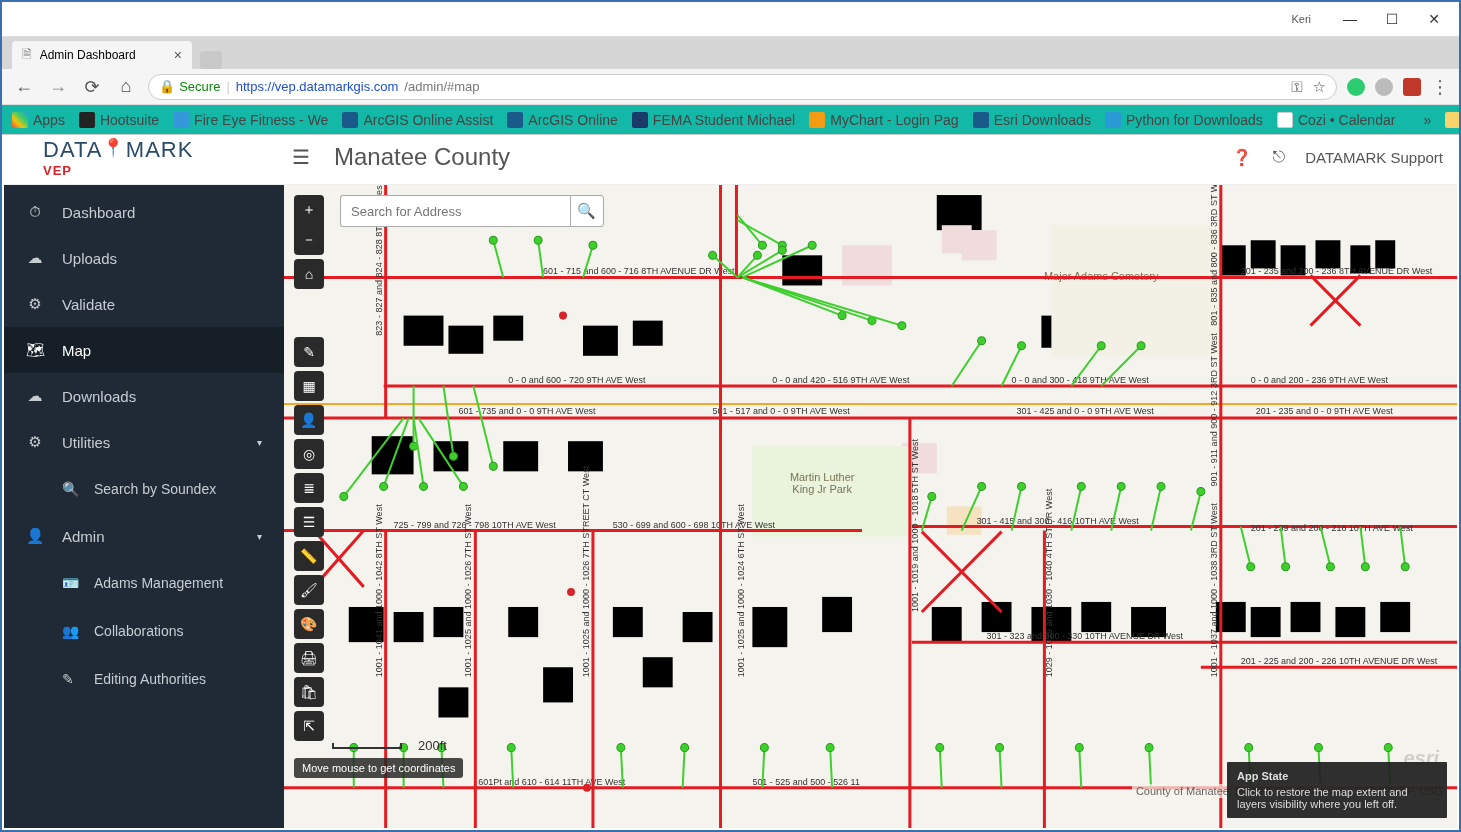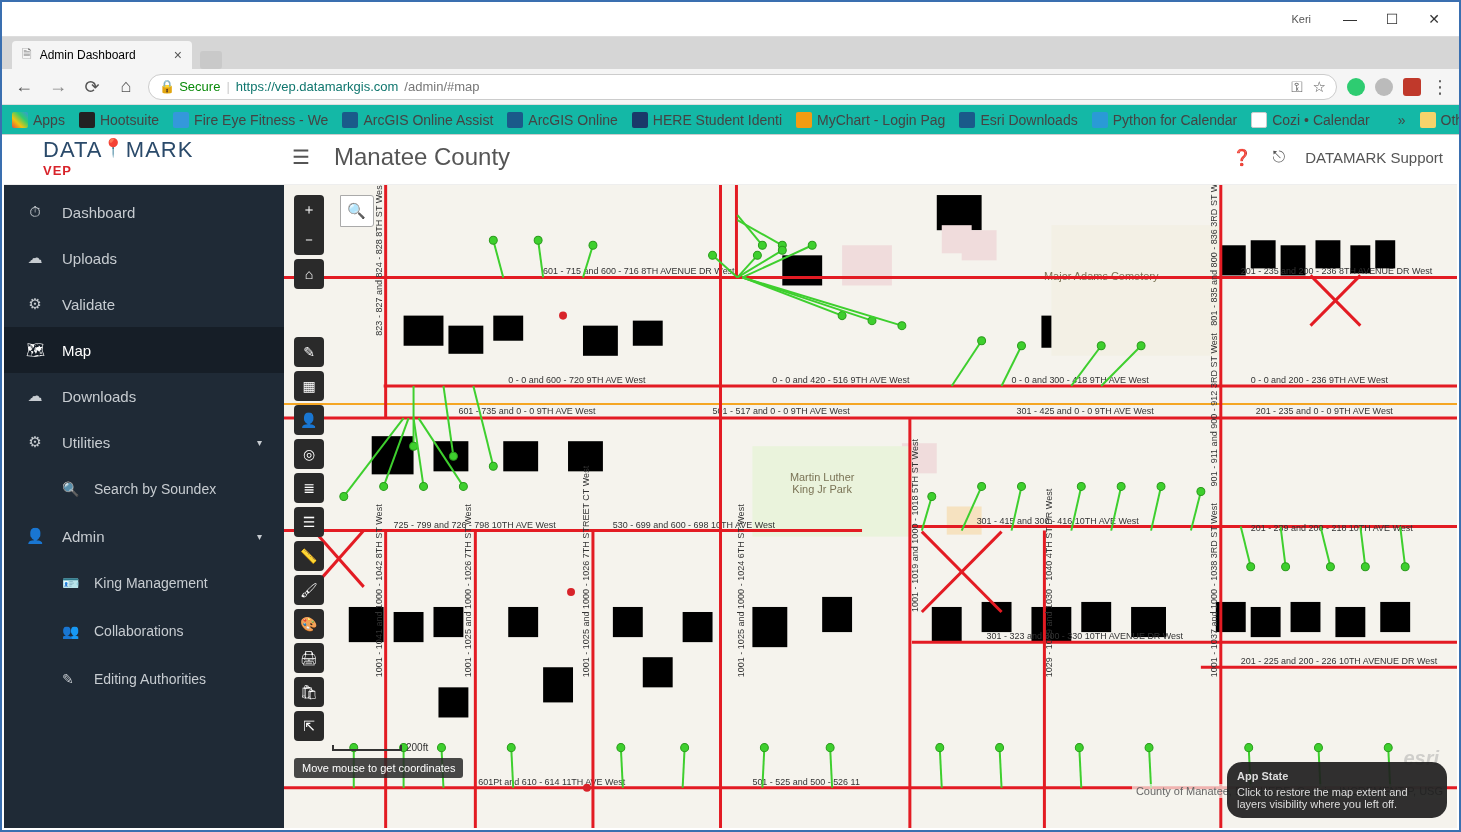--- a/index.html
+++ b/index.html
@@ -16,21 +16,21 @@
 .chrome-tab .doc-icon { font-size: 12px; color: #777; }
 .chrome-tab .close { font-size: 14px; color: #555; cursor: pointer; margin-left: auto; }
 .new-tab { width: 22px; height: 18px; background: #c9c9c9; margin-left: 8px; border-radius: 3px; }
 
 
 .chrome-addr { height: 36px; background: #f5f5f5; display: flex; align-items: center; padding: 0 10px; gap: 10px; border-bottom: 1px solid #ddd;}
 .nav-arrow { font-size: 18px; color: #888; width: 24px; text-align: center; }
 .nav-arrow.active { color: #555; }
 .addr-box { flex: 1; height: 26px; background: #fff; border: 1px solid #ccc; border-radius: 14px; display: flex; align-items: center; padding: 0 10px; font-size: 13px; gap: 6px;}
 .secure { color: #0a8a0a; display: flex; align-items: center; gap: 4px; font-size: 13px;}
-.url-host { color: #0f766e; }
+.url-host { color: #1d4ed8; }
 .url-path { color: #777; }
 .addr-right { display:flex; gap:10px; align-items:center; margin-left:auto;}
 .ext-ico { width: 18px; height: 18px; border-radius: 3px; }
 .chrome-menu { font-size: 18px; color: #555; }
 
 
 .bookmarks { height: 30px; background: #14b8a6; border-bottom: 1px solid #ccc; display: flex; align-items: center; padding: 0 10px; gap: 14px; font-size: 14px; color: #444; overflow:hidden;}
 .bookmarks .bm { display: flex; align-items: center; gap: 5px; white-space: nowrap; cursor: pointer;}
 .bm-ico { width: 16px; height: 16px; border-radius: 2px; background: #888; display:inline-block;}
 .bm-spacer { flex:1; }
@@ -66,25 +66,25 @@
 .map-svg { position:absolute; top:0; left:0; width:100%; height:100%;}
 .map-toolbar { position:absolute; top:10px; left:10px; display:flex; flex-direction:column; gap:4px; z-index:5;}
 .tool-btn { width:30px; height:30px; background:#2a2a2a; color:#fff; border-radius:4px; display:flex; align-items:center; justify-content:center; font-size:14px; cursor:pointer;}
 .tool-group { display:flex; flex-direction:column; gap:0; border-radius:4px; overflow:hidden;}
 .tool-group .tool-btn { border-radius:0;}
 .tool-spacer { height: 40px;}
 .search-box { position:absolute; top:10px; left:56px; display:flex; z-index:5;}
 .search-box input { width: 230px; height:32px; border:1px solid #aaa; border-right:none; padding:0 10px; font-size:13px; border-radius:3px 0 0 3px;}
 .search-box button { width:34px; height:32px; border:1px solid #aaa; background:#fff; border-radius:0 3px 3px 0; cursor:pointer; font-size:15px;}
 .coord-hint { position:absolute; left:10px; bottom:50px; background:rgba(40,40,40,0.85); color:#fff; font-size:11px; padding:4px 8px; border-radius:3px; z-index:5;}
-.scale-bar { position:absolute; left:48px; bottom:75px; z-index:5; display:flex; align-items:center; gap:4px; font-size:10px; color:#333;}
+.scale-bar { position:absolute; left:48px; bottom:75px; z-index:5; display:flex; align-items:center; gap:16px; font-size:13px; color:#333;}
 .scale-line { width:70px; height:6px; border:2px solid #333; border-top:none;}
 .attribution { position:absolute; bottom:30px; right:10px; font-size:11px; color:#666; z-index:4; background:rgba(245,243,237,0.7); padding:1px 4px;}
 .copyright { position:absolute; bottom:6px; left:50%; transform:translateX(-50%); font-size:12px; color:#fff; z-index:5; text-shadow:0 1px 2px rgba(0,0,0,0.8);}
-.app-state { position:absolute; right:10px; bottom:10px; width:220px; background:rgba(30,30,30,0.92); color:#ddd; font-size:11px; padding:8px 10px; border-radius:15px; z-index:6;}
+.app-state { position:absolute; right:10px; bottom:10px; width:220px; background:rgba(30,30,30,0.92); color:#ddd; font-size:11px; padding:8px 10px; border-radius:1px; z-index:6;}
 .app-state .title { font-weight:700; margin-bottom:4px; display:block;}
 .esri-logo { position:absolute; right:18px; bottom:58px; z-index:4; font-size:20px; font-style:italic; font-weight:700; color:#999; opacity:0.4;}
 .map-label-road { font: 9px/1 Arial, sans-serif; fill:#333;}
 .poi-label { font: 11px/1 Arial, sans-serif; fill:#7a7355; text-anchor:middle;}
 circle.pt { fill:#3ecf2e; stroke:#2a9a1c; stroke-width:1;}
 circle.pt-red { fill:#d8232a;}
 line.road-red { stroke:#e31b23; stroke-width:3;}
 line.road-grn { stroke:#3ecf2e; stroke-width:2;}
 line.road-org { stroke:#f5a623; stroke-width:2;}
 </style>
@@ -144,33 +144,33 @@
   <div class="bm">
       <span class="bm-ico" style="background:#1a5a8a"></span>
       <span>ArcGIS Online Assist</span>
     </div>
   <div class="bm">
       <span class="bm-ico" style="background:#1a5a8a"></span>
       <span>ArcGIS Online</span>
     </div>
   <div class="bm">
       <span class="bm-ico" style="background:#1a3a6a"></span>
-      <span>HERE Student Identi</span>
+      <span>FEMA Student Michael</span>
     </div>
   <div class="bm">
       <span class="bm-ico" style="background:#f39c12"></span>
       <span>MyChart - Login Pag</span>
     </div>
   <div class="bm">
       <span class="bm-ico" style="background:#1a5a8a"></span>
       <span>Esri Downloads</span>
     </div>
   <div class="bm">
       <span class="bm-ico" style="background:#2a9ad6"></span>
-      <span>Python for Calendar</span>
+      <span>Python for Downloads</span>
     </div>
   <div class="bm">
       <span class="bm-ico" style="background:#fff;border:1px solid #ccc;"></span>
       <span>Cozi • Calendar</span>
     </div>
   <div class="bm-spacer"></div>
   <div class="bm">
       <span>»</span>
     </div>
   <div class="bm">
@@ -230,21 +230,21 @@
           <span class="ico">🔍</span>
           <span>Search by Soundex</span>
         </div>
       <div class="side-item">
           <span class="ico">👤</span>
           <span>Admin</span>
           <span class="caret">▾</span>
         </div>
       <div class="side-sub">
           <span class="ico">🪪</span>
-          <span>King Management</span>
+          <span>Adams Management</span>
         </div>
       <div class="side-sub">
           <span class="ico">👥</span>
           <span>Collaborations</span>
         </div>
       <div class="side-sub">
           <span class="ico">✎</span>
           <span>Editing Authorities</span>
         </div>
     </div>
@@ -489,20 +489,21 @@
         <div class="tool-btn">☰</div>
         <div class="tool-btn">📏</div>
         <div class="tool-btn">🖌</div>
         <div class="tool-btn">🎨</div>
         <div class="tool-btn">🖨</div>
         <div class="tool-btn">🛍</div>
         <div class="tool-btn">⇱</div>
       </div>
 
       <div class="search-box">
+        <input type="text" placeholder="Search for Address" style="">
         <button><span>🔍</span></button>
       </div>
 
       <div class="scale-bar">
         <div class="scale-line"></div>
           <span>200ft</span>
       </div>
       <div class="coord-hint">Move mouse to get coordinates</div>
       <div class="attribution">County of Manatee, Esri, HERE, Garmin, INCREMENT P, USG</div>
       <div class="esri-logo">esri</div>

